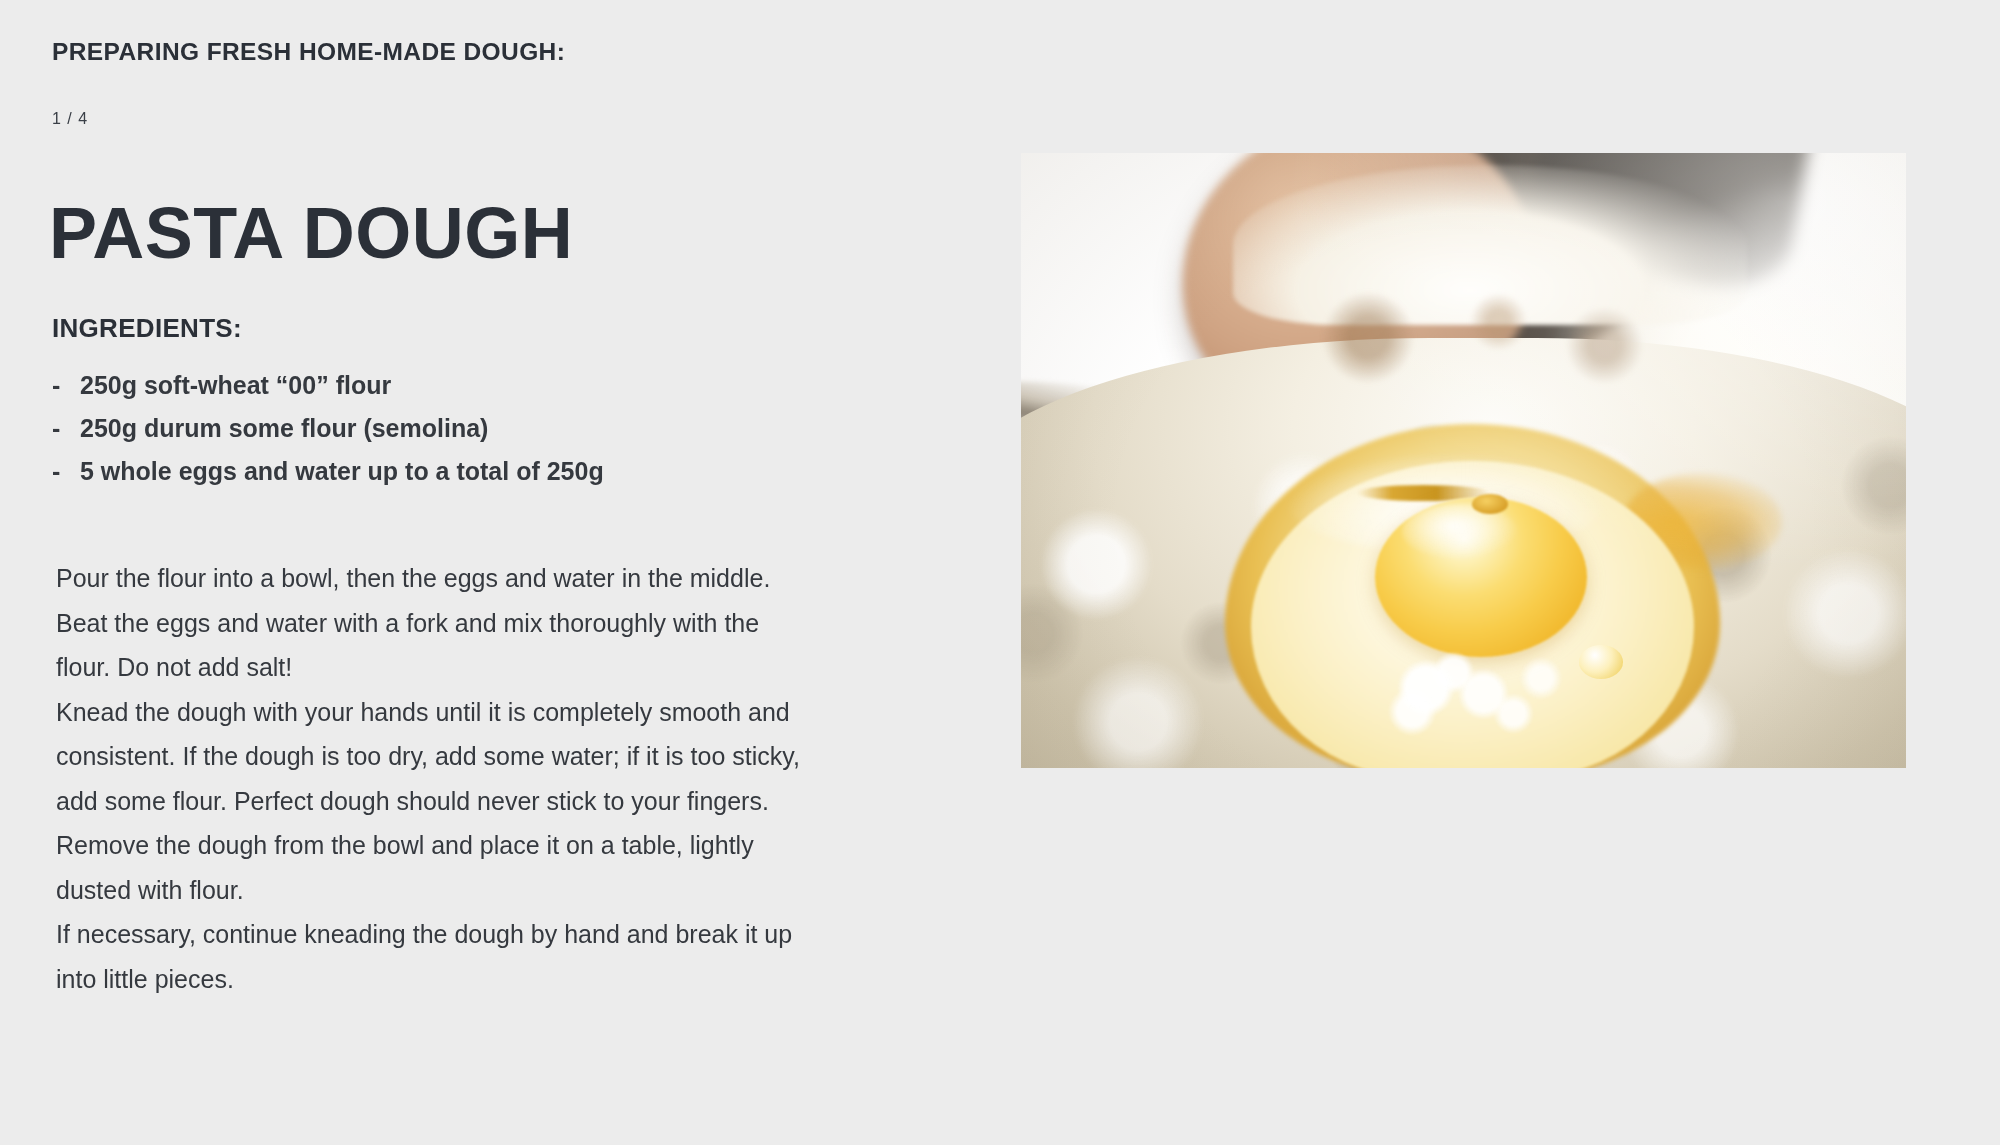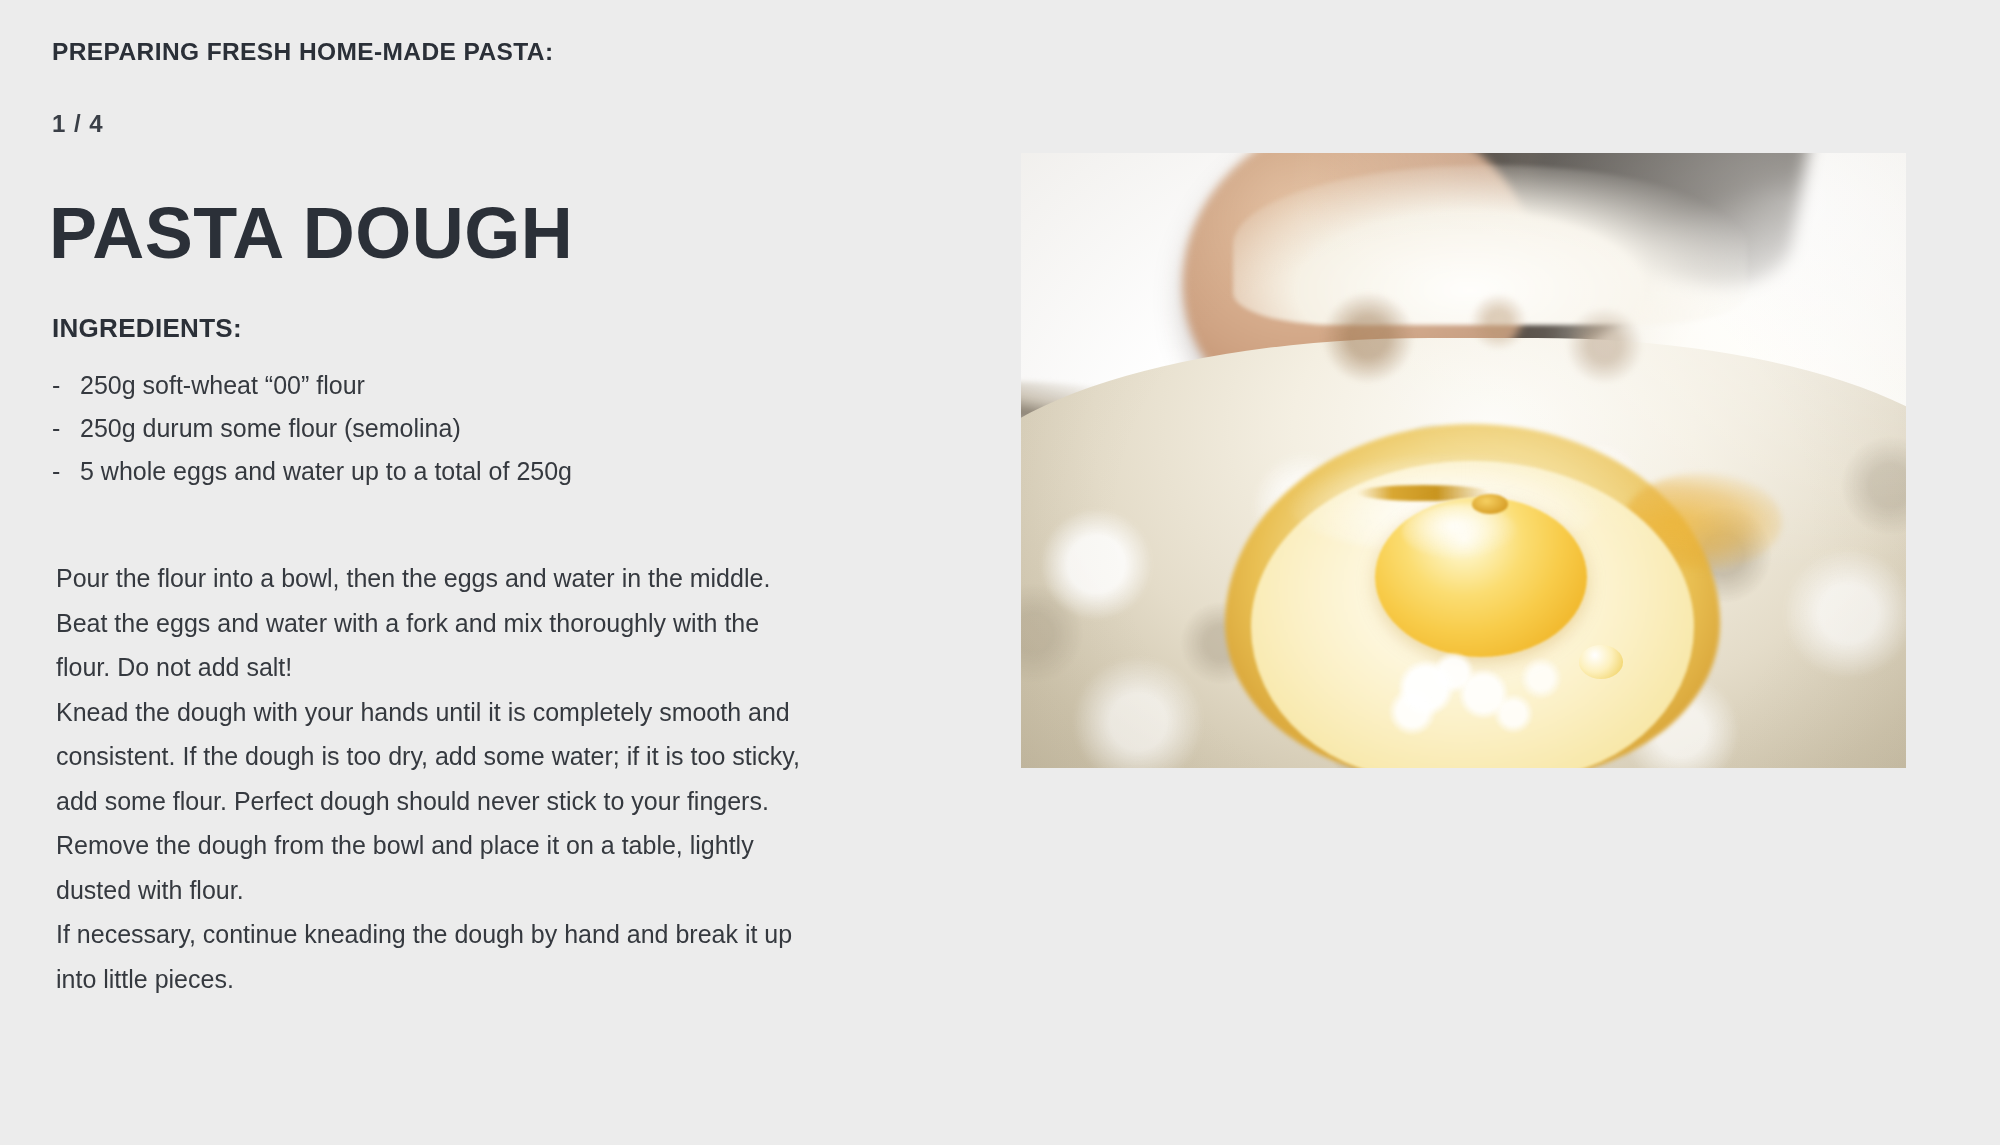--- a/index.html
+++ b/index.html
@@ -38,22 +38,22 @@
     font-weight: bold;
     letter-spacing: 0.4px;
     color: #2b3038;
     white-space: nowrap;
   }
 
   .pager {
     position: absolute;
     left: 0;
     top: 110px;
-    font-size: 24px;
-    font-weight: 700;
+    font-size: 16px;
+    font-weight: 400;
     color: #3a3f47;
     letter-spacing: 1px;
   }
 
   .title {
     position: absolute;
     left: -3px;
     top: 148px;
     font-size: 72px;
     line-height: 74px;
@@ -77,21 +77,21 @@
     position: absolute;
     left: 0;
     top: 364px;
     margin: 0;
     padding: 0;
     list-style: none;
   }
   .ingredients-list li {
     font-size: 25px;
     line-height: 43px;
-    font-weight: 400;
+    font-weight: 700;
     color: #35393f;
     white-space: nowrap;
   }
   .dash {
     display: inline-block;
     width: 28px;
     color: #35393f;
   }
 
   .body-copy {
@@ -407,21 +407,21 @@
     pointer-events: none;
   }
 </style>
 </head>
 <body>
 
 <div class="slide">
 
   <div class="text-col">
 
-    <div class="eyebrow">PREPARING FRESH HOME-MADE PASTA:</div>
+    <div class="eyebrow">PREPARING FRESH HOME-MADE DOUGH:</div>
 
     <div class="pager">1 / 4</div>
 
     <h1 class="title">PASTA DOUGH</h1>
 
     <div class="ingredients-head">INGREDIENTS:</div>
 
     <ul class="ingredients-list">
       <li><span class="dash">-</span><span>250g soft-wheat “00” flour</span></li>
       <li><span class="dash">-</span><span>250g durum some flour (semolina)</span></li>

